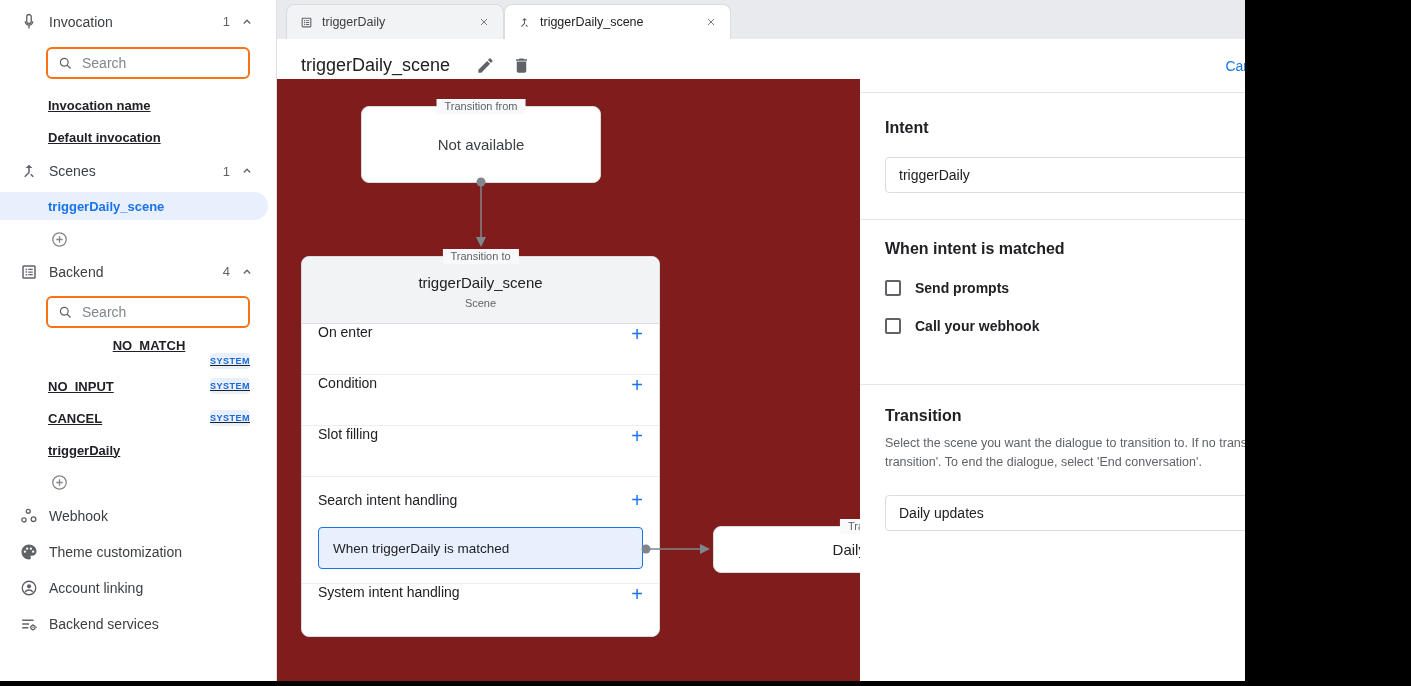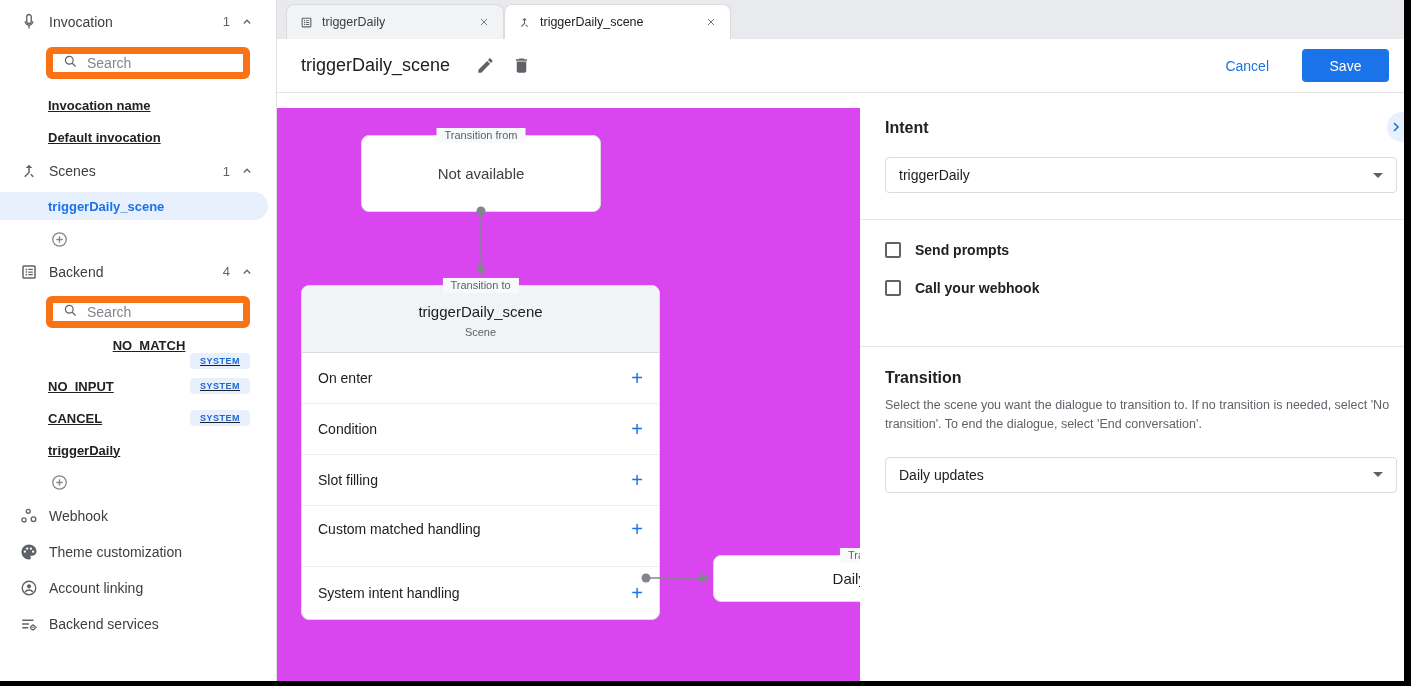--- a/index.html
+++ b/index.html
@@ -1,38 +1,38 @@
 <!DOCTYPE html>
 <html><head>
 <meta charset="utf-8">
 <style>
   * { box-sizing: border-box; margin: 0; padding: 0; }
   body { margin: 0; background: #000; font-family: "Liberation Sans", sans-serif; }
-  .frame { position: relative; width: 1411px; height: 686px; background: #000; overflow: hidden; }
+  .frame { position: relative; width: 1245px; height: 686px; background: #000; overflow: hidden; }
   .app { position: absolute; left: 0; top: 0; width: 1404px; height: 681px; background: #fff; overflow: hidden; }
 
   
   .sidebar { position: absolute; left: 0; top: 0; width: 277px; height: 681px; background: #fff; border-right: 1px solid #e0e0e0; overflow: hidden; }
   .side-row { display: flex; align-items: center; height: 33px; padding: 0 22px 0 20px; cursor: pointer; }
   .side-row.h36 { height: 36px; }
   .side-row .s-icon { width: 18px; height: 18px; flex: 0 0 18px; display: flex; }
   .side-row .s-icon svg { width: 18px; height: 18px; }
   .side-lbl { margin-left: 11px; font-size: 14px; color: #3c4043; }
   .side-count { margin-left: auto; font-size: 13px; color: #5f6368; margin-right: 10px; }
   .chev { width: 14px; height: 14px; display: flex; }
   .chev svg { width: 14px; height: 14px; }
-  .search-box { margin: 9px 26px 10px 46px; height: 32px; border: 7px solid #f97316; border-radius: 6px; display: flex; padding: 0 10px; background: #fff; }
+  .search-box { margin: 9px 26px 10px 46px; height: 32px; border: 2px solid #f97316; border-radius: 6px; display: flex; align-items: center; padding: 0 10px; background: #fff; }
   .search-box svg { width: 15px; height: 15px; flex: 0 0 15px; }
   .search-box input { border: none; outline: none; margin-left: 9px; width: 100%; font-size: 14px; color: #202124; font-family: "Liberation Sans", sans-serif; background: transparent; }
   .search-box input::placeholder { color: #80868b; }
   .bold-item { height: 32px; display: flex; align-items: center; padding: 0 26px 0 48px; font-size: 13px; font-weight: 700; color: #202124; cursor: pointer; text-decoration: underline; }
   .scene-pill { margin: 3px 9px 3px 0; height: 28px; width: 268px; border-radius: 0 14px 14px 0; background: #e8f0fe; display: flex; align-items: center; padding-left: 48px; font-size: 13px; font-weight: 700; color: #1a73e8; cursor: pointer; }
   .plus-row { height: 32px; display: flex; align-items: center; padding-left: 50px; cursor: pointer; }
   .plus-row svg { width: 19px; height: 19px; }
-  .sys-badge { margin-left: auto; background: #e8f0fe; color: #1967d2; font-size: 9px; font-weight: 700; letter-spacing: .5px; padding: 3px 10px; border-radius: 4px; }
+  .sys-badge { margin-left: auto; background: #e8f0fe; color: #1967d2; font-size: 9px; font-weight: 700; letter-spacing: .5px; padding: 3px 0; border-radius: 4px; }
   .mt10 { margin-top: 10px; flex-direction: column; }
 
   
   .tabstrip { position: absolute; left: 277px; top: 0; right: 0; height: 39px; background: #e8eaed; display: flex; align-items: flex-end; padding-left: 9px; }
   .tab { height: 35px; display: flex; align-items: center; border: 1px solid #dadce0; border-bottom: none; border-radius: 8px 8px 0 0; padding: 0 13px; cursor: pointer; }
   .tab .t-icon { display: flex; margin-right: 9px; }
   .tab .t-icon svg { width: 13px; height: 13px; }
   .tab-label { font-size: 12.5px; color: #3c4043; }
   .tab.active .tab-label { color: #202124; }
   .t-close { margin-left: auto; display: flex; cursor: pointer; }
@@ -45,31 +45,31 @@
   .page-title { font-size: 18px; font-weight: 400; color: #202124; }
   .h-icon { display: flex; cursor: pointer; }
   .h-icon svg { width: 19px; height: 19px; }
   .h-icon.edit { margin-left: 26px; }
   .h-icon.del { margin-left: 17px; }
   .h-spacer { flex: 1; }
   .cancel-link { color: #1a73e8; font-size: 14px; font-weight: 500; margin-right: 33px; cursor: pointer; }
   .save-btn { width: 87px; height: 33px; background: #1a73e8; color: #fff; font-size: 14px; font-weight: 500; border: none; border-radius: 4px; cursor: pointer; font-family: "Liberation Sans", sans-serif; margin-right: 7px; }
 
   
-  .canvas { position: absolute; left: 277px; top: 108px; width: 583px; bottom: 0; background: #d946ef; overflow: hidden; }
+  .canvas { position: absolute; left: 277px; top: 79px; width: 583px; bottom: 0; background: #7f1d1d; overflow: hidden; }
   .fbox { position: absolute; background: #fff; border: 1px solid #dadce0; border-radius: 8px; }
   .legend { position: absolute; top: -8px; left: 50%; transform: translateX(-50%); font-size: 11px; color: #5f6368; background: #f8f9fa; padding: 0 8px; white-space: nowrap; line-height: 15px; }
   .tf-box { left: 84px; top: 27px; width: 240px; height: 77px; display: flex; align-items: center; justify-content: center; font-size: 15px; color: #3c4043; }
   .target-box { left: 436px; top: 447px; width: 330px; height: 47px; display: flex; align-items: center; justify-content: center; font-size: 15px; color: #202124; }
   .flow-arrow { position: absolute; }
   .scene-card { position: absolute; left: 24px; top: 177px; width: 359px; background: #fff; border: 1px solid #dadce0; border-radius: 8px; }
   .sc-header { background: #f1f3f4; border-bottom: 1px solid #dadce0; border-radius: 8px 8px 0 0; padding: 15px 0 13px; text-align: center; }
   .sc-title { font-size: 15px; color: #202124; line-height: 21px; }
   .sc-sub { font-size: 11px; color: #5f6368; margin-top: 4px; line-height: 13px; }
-  .sc-row { height: 51px; display: flex; align-items: center; padding: 0 16px; border-bottom: 1px solid #ebedef; font-size: 14px; color: #202124; gap: 16px; }
+  .sc-row { height: 51px; display: flex; align-items: flex-start; padding: 0 16px; border-bottom: 1px solid #ebedef; font-size: 14px; color: #202124; gap: 16px; }
   .sc-plus { margin-left: auto; color: #1a73e8; font-size: 20px; font-weight: 400; cursor: pointer; line-height: 20px; }
   .sc-row-custom { border-bottom: 1px solid #ebedef; padding: 0 16px 14px; }
   .sc-row-custom .lbl-row { height: 46px; display: flex; align-items: center; font-size: 14px; color: #202124; }
   .handler-box { height: 42px; margin-top: 4px; border: 1.5px solid #1a73e8; background: #e8f0fe; border-radius: 4px; display: flex; align-items: center; padding: 0 14px; font-size: 13.5px; color: #202124; cursor: pointer; }
   .sc-row.last { border-bottom: none; height: 52px; }
 
   
   .panel { position: absolute; left: 860px; top: 93px; right: 0; bottom: 0; background: #fff; }
   .panel-pill { position: absolute; right: 0; top: 19px; width: 17px; height: 30px; background: #e8f0fe; border-radius: 15px 0 0 15px; display: flex; align-items: center; cursor: pointer; }
   .panel-pill svg { width: 16px; height: 16px; margin-left: 1px; }
@@ -305,23 +305,24 @@
       <div class="sc-row">
         <span>Condition</span>
         <span class="sc-plus">+</span>
       </div>
       <div class="sc-row">
         <span>Slot filling</span>
         <span class="sc-plus">+</span>
       </div>
       <div class="sc-row-custom">
         <div class="lbl-row">
-          <span>Custom matched handling</span>
+          <span>Search intent handling</span>
           <span class="sc-plus">+</span>
         </div>
+        <div class="handler-box">When triggerDaily is matched</div>
       </div>
       <div class="sc-row last">
         <span>System intent handling</span>
         <span class="sc-plus">+</span>
       </div>
     </div>
 
     <svg class="flow-arrow" style="left:363px; top:462px;" width="74" height="16">
       <circle cx="6" cy="8" r="4.5" fill="#80868b"></circle>
       <line x1="10" y1="8" x2="61" y2="8" stroke="#80868b" stroke-width="1.5"></line>
@@ -342,20 +343,21 @@
     </div>
 
     <div class="p-heading">Intent</div>
     <div class="p-select">
       <span>triggerDaily</span>
       <span class="caret"></span>
     </div>
 
     <div class="p-divider"></div>
 
+    <div class="p-heading m20">When intent is matched</div>
     <div class="cbx-row">
       <span class="cbx"></span>
       <span class="cbx-label">Send prompts</span>
     </div>
     <div class="cbx-row">
       <span class="cbx"></span>
       <span class="cbx-label">Call your webhook</span>
     </div>
 
     <div class="p-divider big"></div>

